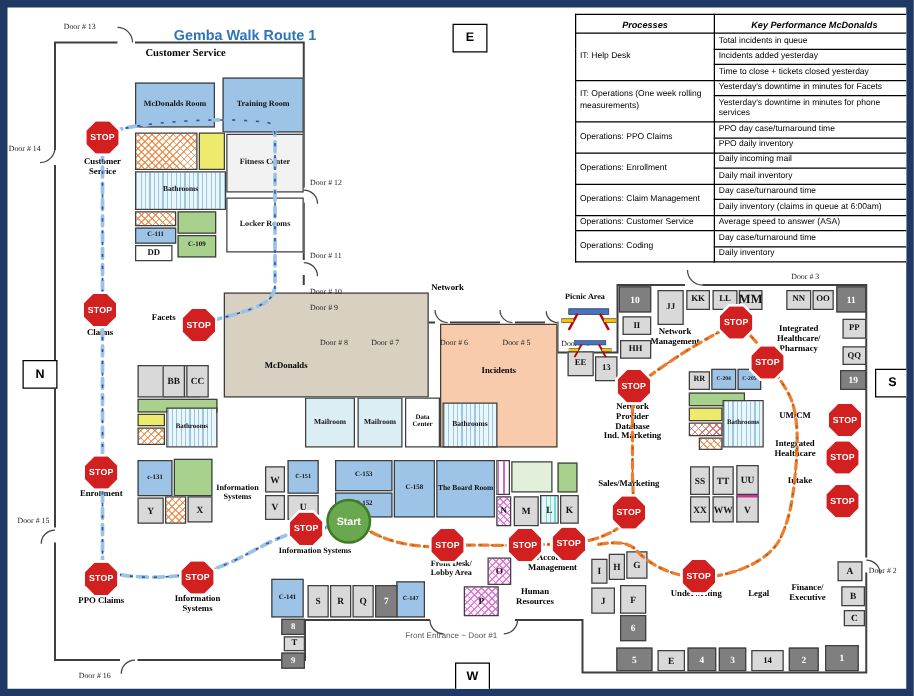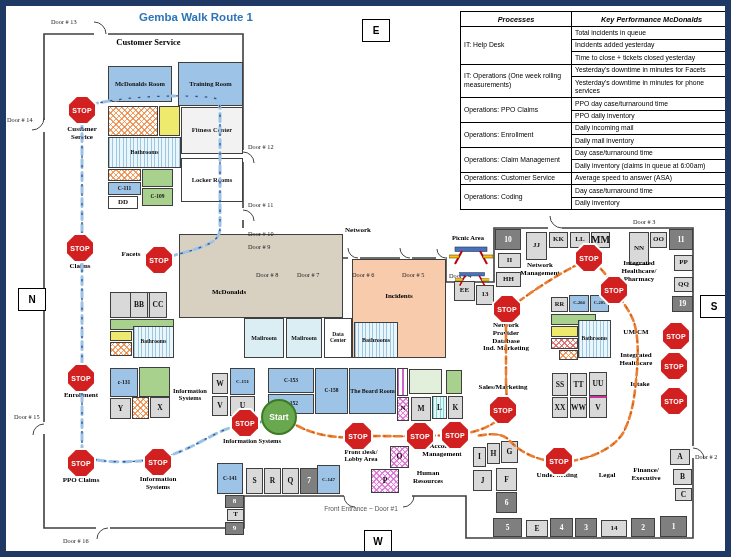--- a/index.html
+++ b/index.html
@@ -91,21 +91,21 @@
     </g>
   </svg>
 
   <svg id="routes" class="layer" width="731" height="557">
     <path fill="none" stroke-width="3" stroke-dasharray="8 5" stroke-linecap="round" d="M272,408 C258,416 246,419 238,419 C214,421 196,438 168,448 C138,458 96,458 76,450 L76,112 C76,104 82,99 92,97 C125,90 180,88 208,92 C213,93 214,98 214,106 L214,222 C214,231 208,236 198,240 C186,245 172,248 162,251" stroke="#9cc2e5"></path>
     <path fill="none" stroke-width="1.3" stroke-dasharray="2.5 7" d="M272,408 C258,416 246,419 238,419 C214,421 196,438 168,448 C138,458 96,458 76,450 L76,112 C76,104 82,99 92,97 C125,90 180,88 208,92 C213,93 214,98 214,106 L214,222 C214,231 208,236 198,240 C186,245 172,248 162,251" stroke="#2f5597"></path>
     <path fill="none" stroke-width="2.6" stroke-dasharray="7 4" stroke-linecap="round" d="M282,414 C300,427 325,433 352,431 C375,429 390,431 414,430 C432,429 440,430 449,429 C470,427 488,420 495,410 C503,399 500,386 500,375 L500,318 C500,308 504,302 512,296 C528,284 550,270 565,262 C572,258 578,255 583,252 C595,262 604,272 608,283 C617,297 626,307 629,320 C633,336 632,356 630,375 C628,396 625,412 617,427 C608,442 586,452 565,455 C540,459 515,448 503,434 C495,426 482,428 470,430" stroke="#ed7d31"></path>
     <path fill="none" stroke-width="1.2" stroke-dasharray="2 7" d="M282,414 C300,427 325,433 352,431 C375,429 390,431 414,430 C432,429 440,430 449,429 C470,427 488,420 495,410 C503,399 500,386 500,375 L500,318 C500,308 504,302 512,296 C528,284 550,270 565,262 C572,258 578,255 583,252 C595,262 604,272 608,283 C617,297 626,307 629,320 C633,336 632,356 630,375 C628,396 625,412 617,427 C608,442 586,452 565,455 C540,459 515,448 503,434 C495,426 482,428 470,430" stroke="#b65708"></path>
   </svg>
 
-  <div id="title" style="color: rgb(46, 117, 182);">Gemba Walk Route 1</div>
+  <div id="title" style="color: rgb(46, 117, 182); margin-top: 12px;">Gemba Walk Route 1</div>
 
   <div class="compass" style="left:12px;top:282px">N</div>
   <div class="compass" style="left:356px;top:13px">E</div>
   <div class="compass" style="left:694px;top:289px">S</div>
   <div class="compass" style="left:358px;top:524px">W</div>
 
   <table id="kpi">
     <thead>
         <tr>
       <th>Processes</th>
@@ -220,21 +220,21 @@
     <div class="room s-dark" style="left: 294px; top: 462px; width: 18px; height: 26px; font-size: 7.5px;">7</div>
     <div class="room s-blue" style="left: 211px; top: 457px; width: 26px; height: 31px; font-size: 5.5px;">C-141</div>
     <div class="room s-dark" style="left: 219px; top: 489px; width: 19px; height: 13px; font-size: 7px;">8</div>
     <div class="room s-gray" style="left: 221px; top: 503px; width: 17px; height: 12px; font-size: 7px;">T</div>
     <div class="room s-dark" style="left: 219px; top: 516px; width: 19px; height: 13px; font-size: 7px;">9</div>
     <div class="room s-dark" style="left: 489px; top: 223px; width: 26px; height: 21px; font-size: 7.5px;">10</div>
     <div class="room s-gray" style="left: 520px; top: 226px; width: 21px; height: 28px; font-size: 7px;">JJ</div>
     <div class="room s-gray" style="left: 543px; top: 226px; width: 19px; height: 16px; font-size: 7px;">KK</div>
     <div class="room s-gray" style="left: 564px; top: 226px; width: 20px; height: 16px; font-size: 7px;">LL</div>
     <div class="room s-gray" style="left: 585px; top: 226px; width: 19px; height: 16px; font-size: 10px;">MM</div>
-    <div class="room s-gray" style="left: 623px; top: 226px; width: 20px; height: 33px; font-size: 7px;">NN</div>
+    <div class="room s-gray" style="left: 623px; top: 226px; width: 20px; height: 16px; font-size: 7px;">NN</div>
     <div class="room s-gray" style="left: 644px; top: 226px; width: 17px; height: 16px; font-size: 7px;">OO</div>
     <div class="room s-dark" style="left: 663px; top: 223px; width: 24px; height: 21px; font-size: 7.5px;">11</div>
     <div class="room s-gray" style="left: 492px; top: 247px; width: 23px; height: 15px; font-size: 7px;">II</div>
     <div class="room s-gray" style="left: 490px; top: 266px; width: 25px; height: 15px; font-size: 7px;">HH</div>
     <div class="room s-gray" style="left: 448px; top: 275px; width: 21px; height: 20px; font-size: 7px;">EE</div>
     <div class="room s-gray" style="left: 470px; top: 279px; width: 18px; height: 20px; font-size: 7px;">13</div>
     <div class="room s-gray" style="left: 668px; top: 249px; width: 19px; height: 16px; font-size: 7px;">PP</div>
     <div class="room s-gray" style="left: 668px; top: 271px; width: 19px; height: 15px; font-size: 7px;">QQ</div>
     <div class="room s-dark" style="left: 666px; top: 290px; width: 21px; height: 16px; font-size: 7.5px;">19</div>
     <div class="room s-gray" style="left: 545px; top: 291px; width: 17px; height: 15px; font-size: 6.5px;">RR</div>

